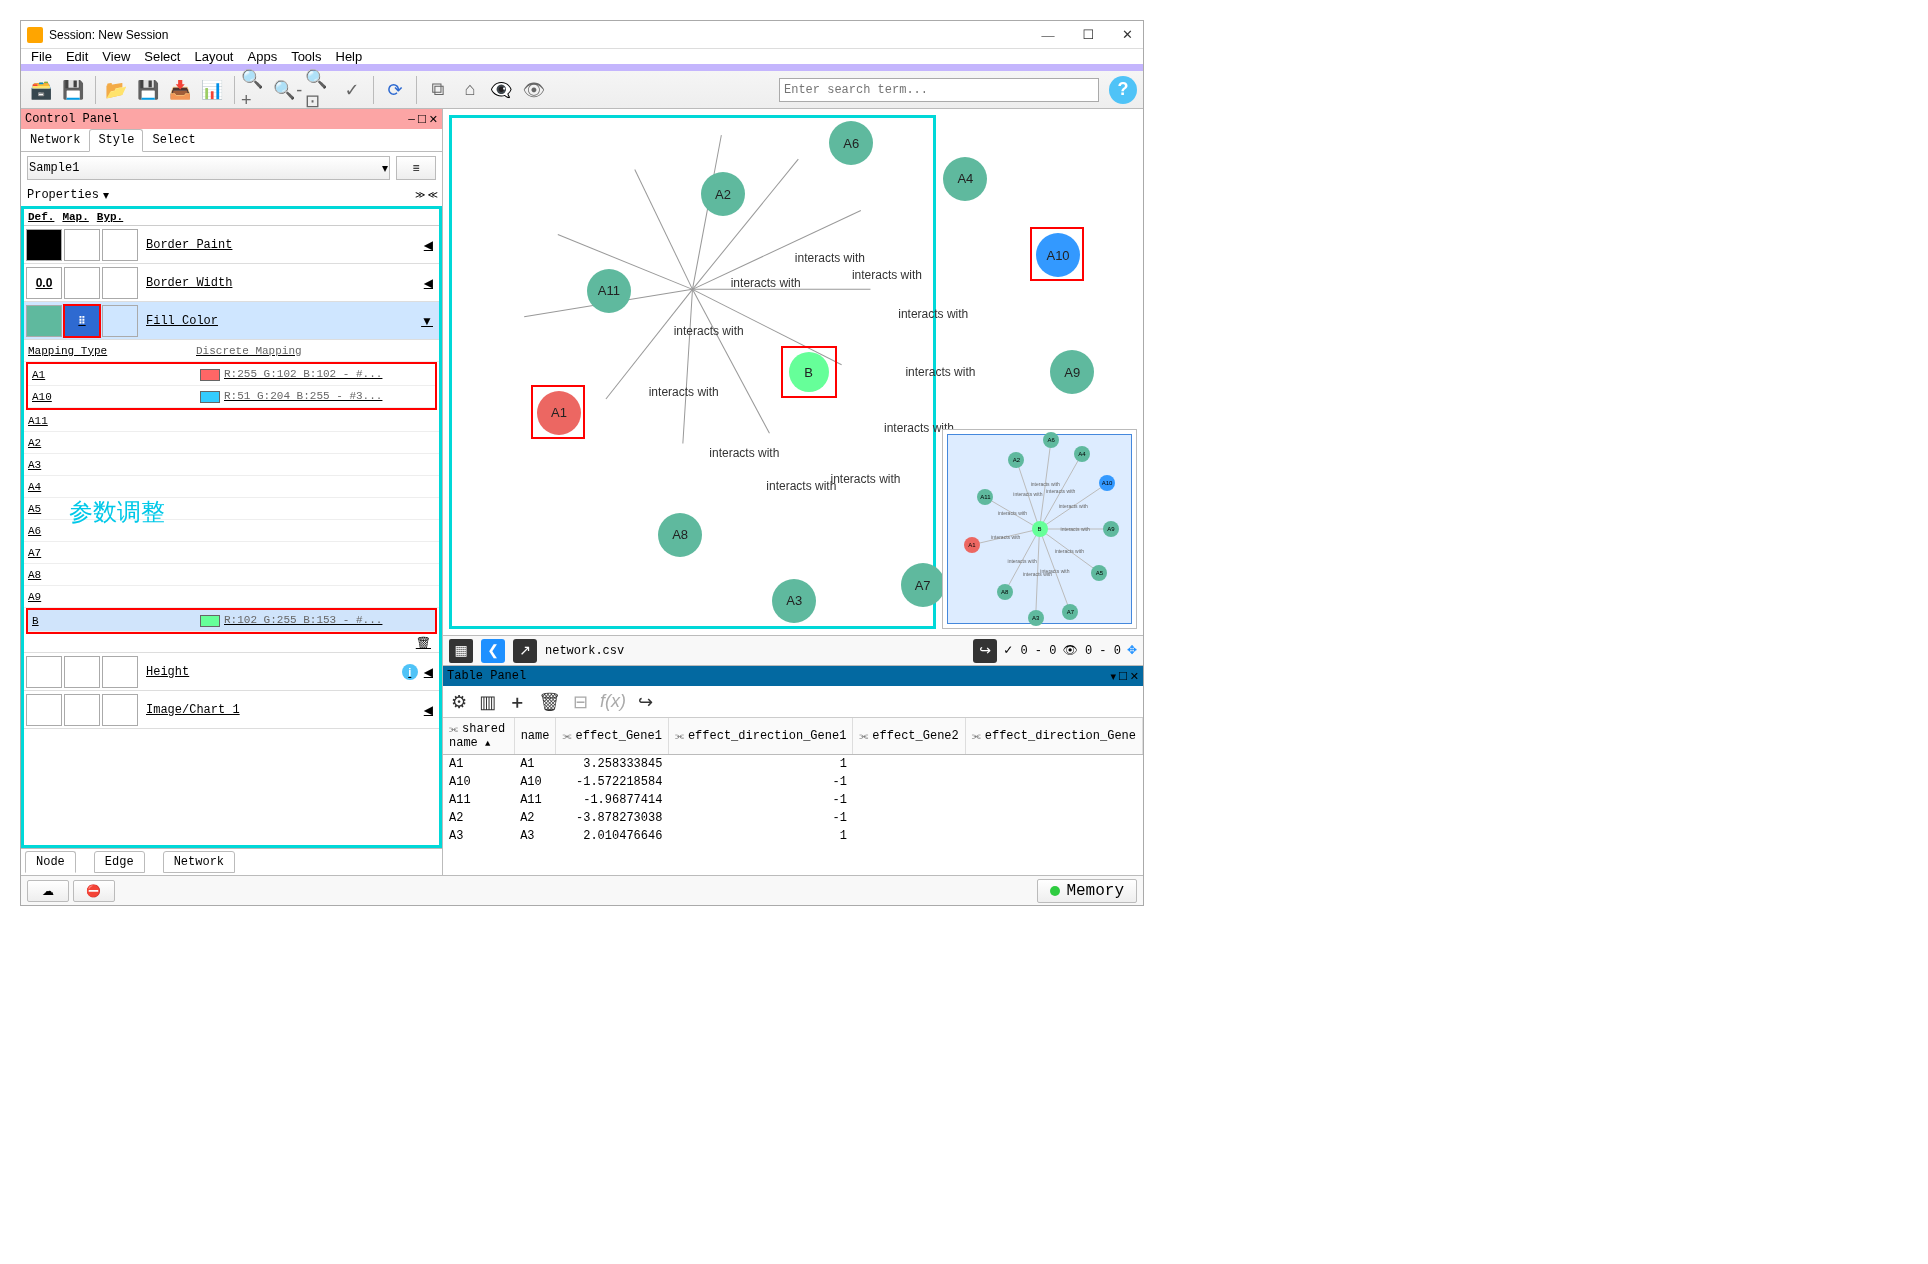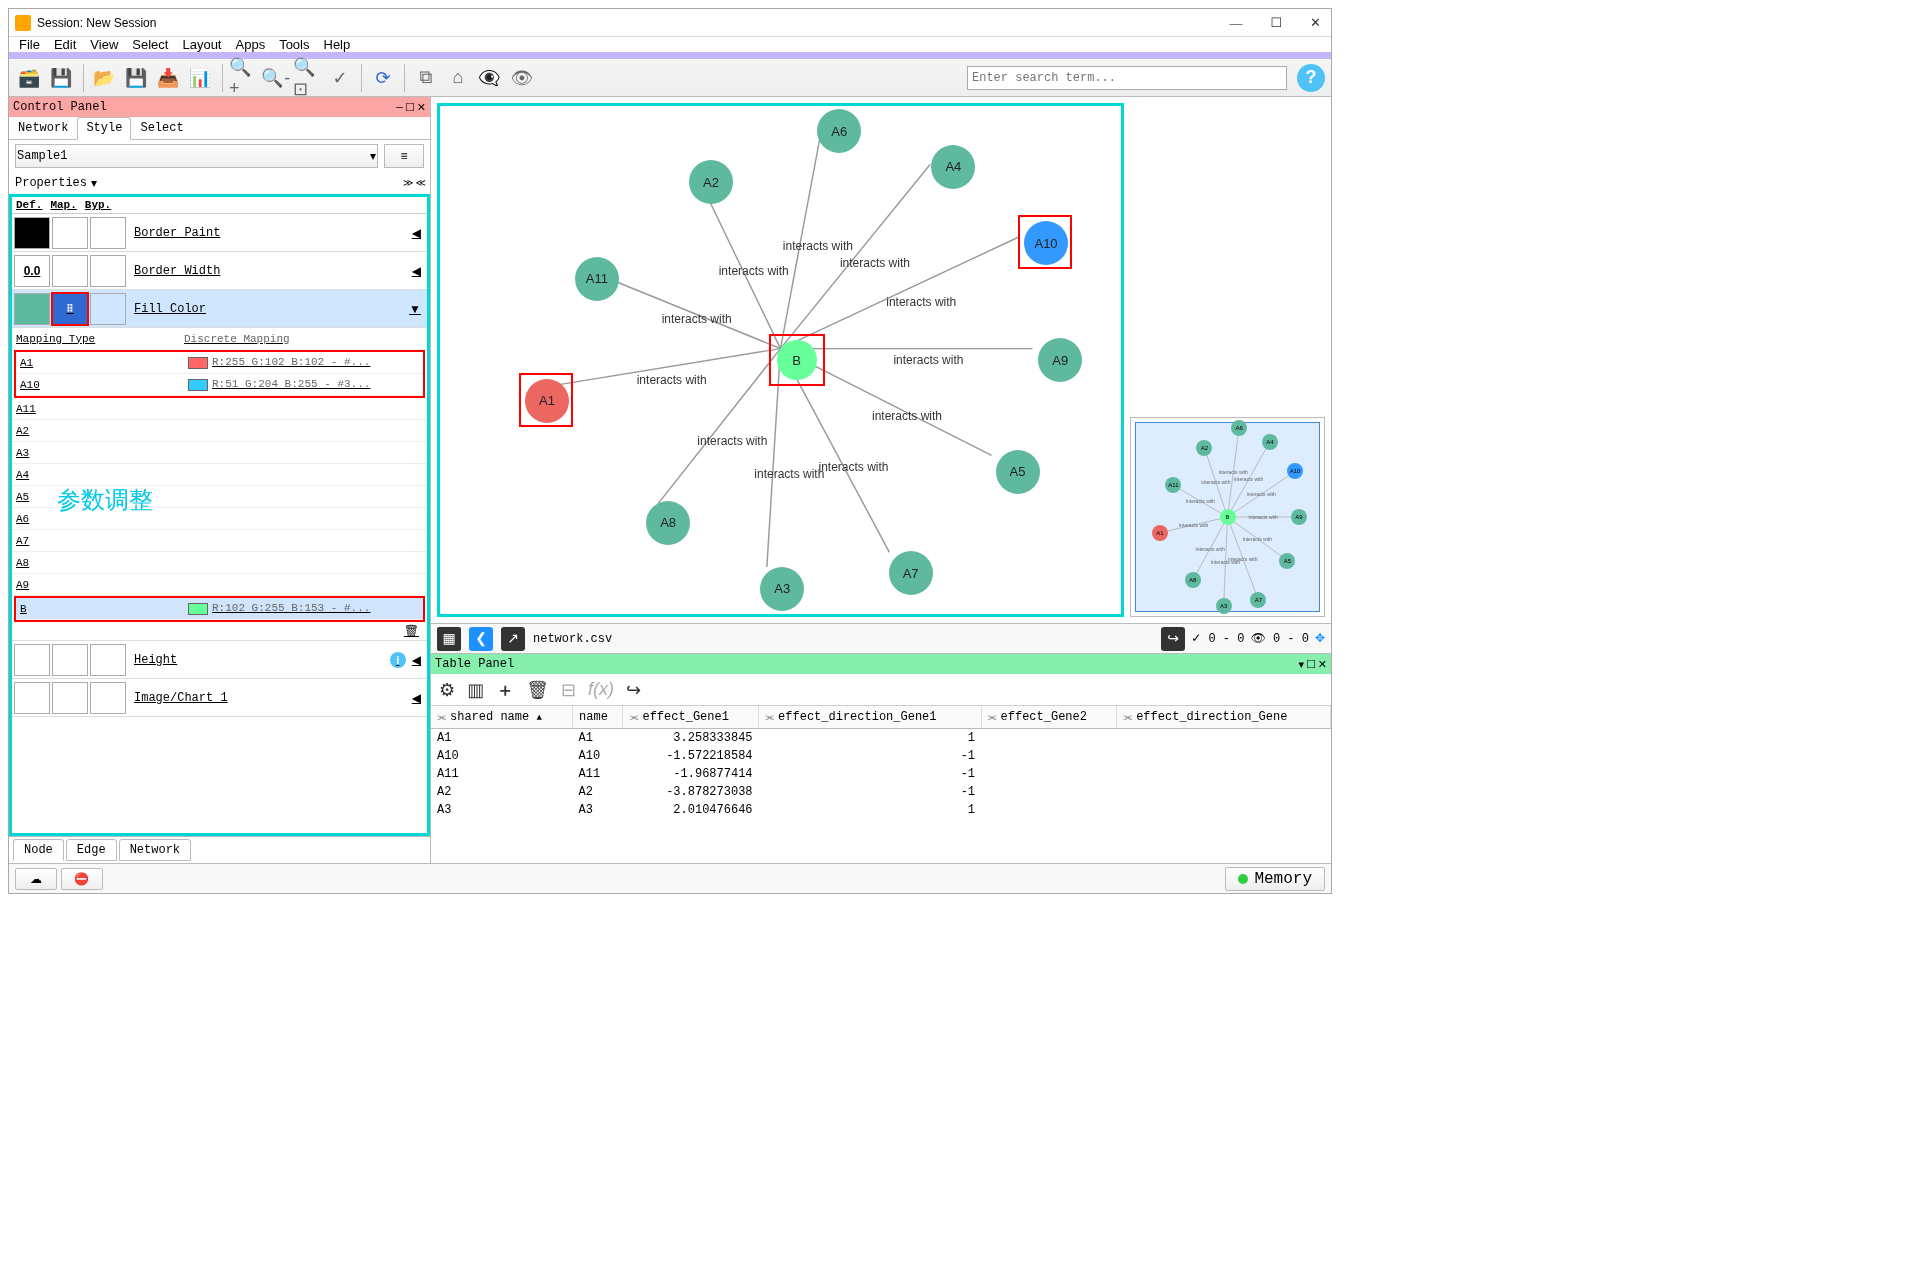--- a/index.html
+++ b/index.html
@@ -1,17 +1,17 @@
 <!DOCTYPE html>
 <html><head>
 <meta charset="utf-8">
 <style>
 * { box-sizing: border-box; margin: 0; padding: 0; }
 body { font-family: "Microsoft YaHei", Arial, sans-serif; font-size: 12px; background: #fff; color: #000; overflow: hidden; }
-.window { width: 1324px; height: 886px; border: 1px solid #aaa; display: flex; flex-direction: column; margin: 8px; }
+.window { width: 1124px; height: 886px; border: 1px solid #aaa; display: flex; flex-direction: column; margin: 20px; }
 .titlebar { height: 28px; display: flex; align-items: center; padding: 0 6px; border-bottom: 1px solid #ddd; }
 .titlebar .app-icon { width: 16px; height: 16px; margin-right: 6px; background: orange; border-radius: 2px; }
 .titlebar .win-ctrls { margin-left: auto; display: flex; gap: 20px; font-family: "Segoe UI Symbol"; font-size: 13px; color: #333; }
 .titlebar .win-ctrls span { cursor: pointer; padding: 0 4px; }
 .menubar { height: 22px; display: flex; padding: 0 4px; border-bottom: 7px solid #c4b5fd; align-items: center; gap: 2px; font-size: 13px; }
 .menubar span { padding: 2px 6px; cursor: pointer; }
 .toolbar { height: 38px; border-bottom: 1px solid #bbb; display: flex; align-items: center; padding: 2px 6px; gap: 2px; background: linear-gradient(#f5f5f5,#eee); }
 .tb-icon { width: 30px; height: 30px; display: flex; align-items: center; justify-content: center; font-size: 18px; color: #666; cursor: pointer; border-radius: 3px; }
 .tb-sep { width: 1px; height: 28px; background: #bbb; margin: 0 4px; }
 .search-box { margin-left: auto; width: 320px; height: 24px; border: 1px solid #aaa; padding: 0 4px; font-family: "Courier New"; font-size: 12px; color: #777; background: #fff; display: flex; align-items: center; }
@@ -44,21 +44,21 @@
 .map-row { display: flex; height: 22px; align-items: center; border-bottom: 1px solid #eee; font-family: "Courier New"; font-size: 11px; padding: 0 2px; }
 .map-row.sel { background: #d0e4fb; }
 .map-k { width: 170px; padding-left: 2px; }
 .map-v { flex: 1; color: #666; }
 .mini-sw { display: inline-block; width: 20px; height: 12px; border: 1px solid #666; vertical-align: middle; margin-right: 4px; }
 .map-box { border: 2px solid red; margin: 0 2px; }
 .overlay-text { position: absolute; color: #00c8e8; font-size: 24px; font-weight: normal; pointer-events: none; }
 .trash { text-align: right; padding: 2px 8px; border-bottom: 1px solid #ddd; }
 .info-i { display: inline-flex; width: 16px; height: 16px; border-radius: 50%; background: #4fc3f7; color: #fff; align-items: center; justify-content: center; font-size: 11px; font-weight: bold; margin-right: 6px; }
 .bottom-tabs { border-top: 1px solid #bbb; padding: 2px 4px; }
-.btabs { display: flex; gap: 2px; }
+.btabs { display: flex; gap: 18px; }
 .btab { padding: 3px 10px; border: 1px solid #bbb; font-family: "Courier New"; font-size: 12px; background: #fff; border-radius: 3px 3px 0 0; cursor: pointer; }
 .btab.active { border-bottom: 1px solid #fff; }
 
 .right { flex: 1; display: flex; flex-direction: column; overflow: hidden; }
 .network-area { flex: 1; position: relative; background: #fff; display: flex; }
 .big-net { flex: 1; position: relative; margin: 6px; border: 3px solid #00d8d8; }
 .node { position: absolute; width: 44px; height: 44px; border-radius: 50%; background: #5fb99e; display: flex; align-items: center; justify-content: center; font-size: 13px; font-weight: normal; color: #222; transform: translate(-50%,-50%); }
 .node.b { background: #66ff99; width: 40px; height: 40px; }
 .node.a1 { background: #ec6762; }
 .node.a10 { background: #3399ff; }
@@ -69,21 +69,21 @@
 .mini-node { position: absolute; width: 16px; height: 16px; border-radius: 50%; background: #5fb99e; font-size: 6px; display: flex; align-items: center; justify-content: center; transform: translate(-50%,-50%); }
 
 .net-ctrl-bar { height: 30px; border-top: 1px solid #bbb; display: flex; align-items: center; padding: 0 6px; gap: 8px; background: #f8f8f8; font-family: "Courier New"; font-size: 12px; }
 .nc-icon { width: 24px; height: 24px; display: flex; align-items: center; justify-content: center; font-size: 14px; }
 .nc-icon.grid { background: #333; color: #fff; border-radius: 2px; }
 .nc-icon.share { background: #1e90ff; color: #fff; border-radius: 3px; }
 .nc-icon.pop { background: #333; color: #fff; border-radius: 3px; }
 .nc-right { margin-left: auto; display: flex; align-items: center; gap: 6px; }
 
 .table-panel { border-top: 1px solid #bbb; display: flex; flex-direction: column; height: 210px; }
-.tp-hdr { height: 20px; display: flex; align-items: center; padding: 0 4px; font-family: "Courier New"; font-size: 12px; background: #86efac; }
+.tp-hdr { height: 20px; display: flex; align-items: center; padding: 0 4px; font-family: "Courier New"; font-size: 12px; background: #0369a1; }
 .tp-tools { height: 32px; display: flex; align-items: center; gap: 12px; padding: 0 8px; border-bottom: 1px solid #ccc; font-size: 18px; color: #333; }
 .tbl-wrap { flex: 1; overflow: auto; position: relative; }
 .tbl { width: 100%; border-collapse: collapse; font-family: "Courier New"; font-size: 12px; }
 .tbl th { text-align: left; padding: 4px 6px; border-right: 1px solid #ddd; border-bottom: 1px solid #bbb; background: #fafafa; font-weight: normal; }
 .tbl td { padding: 2px 6px; }
 .tbl td.num { text-align: right; }
 .col-icon { color: #666; font-size: 10px; margin-right: 4px; }
 .tp-tabs { display: flex; border-top: 1px solid #bbb; }
 .tp-tab { padding: 3px 10px; border: 1px solid #bbb; border-bottom: none; font-family: "Courier New"; font-size: 12px; cursor: pointer; margin-right: -1px; }
 .tp-tab.active { background: #fff; }

